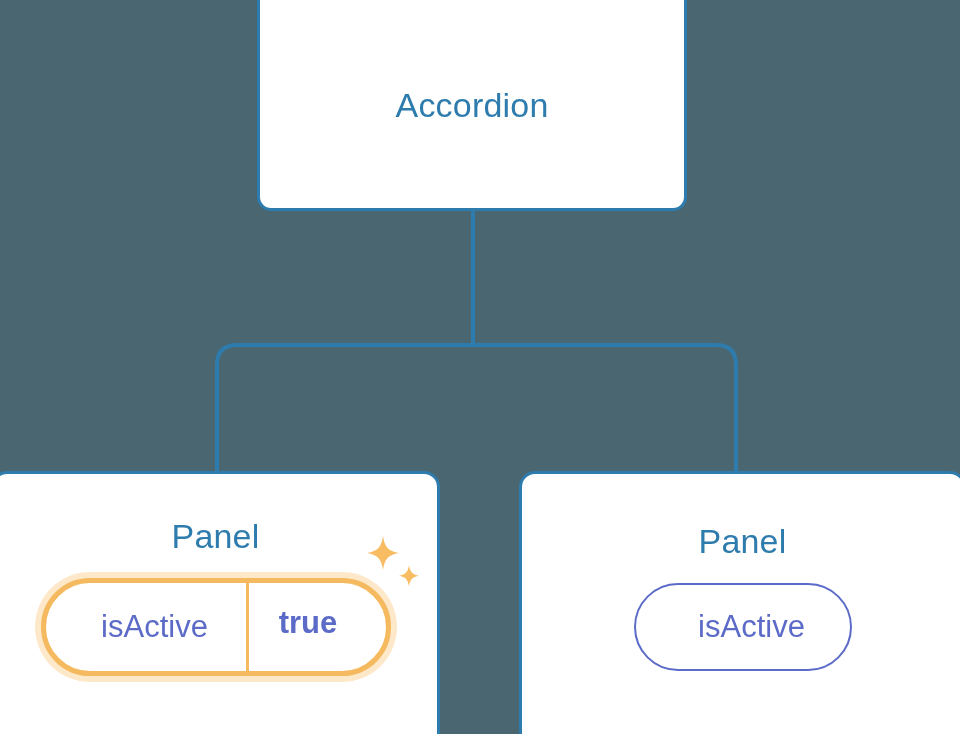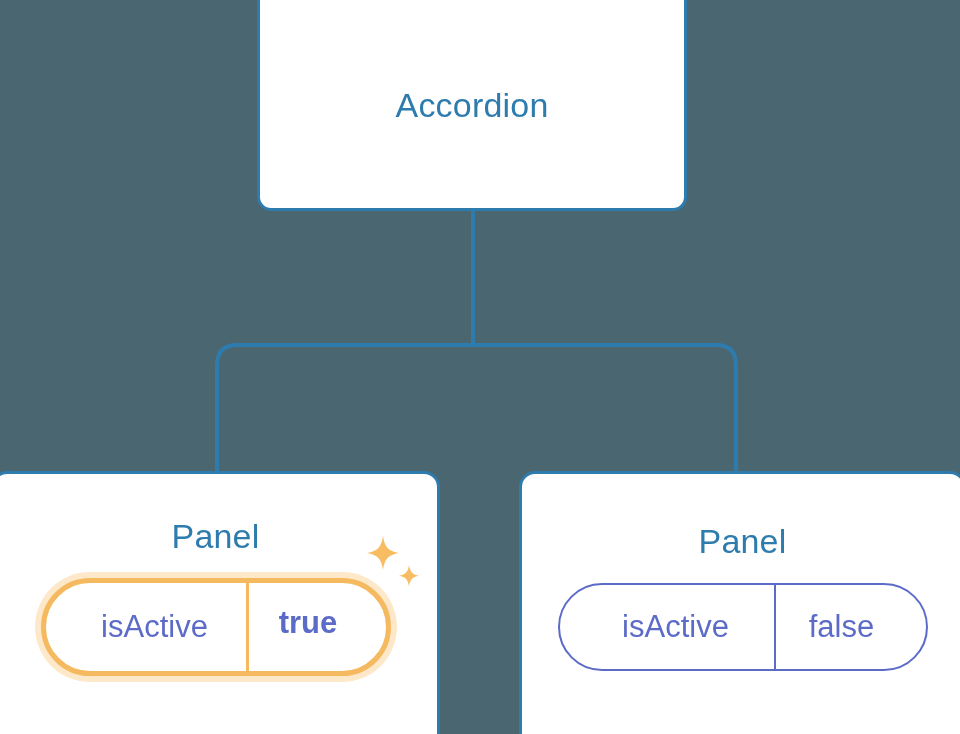--- a/index.html
+++ b/index.html
@@ -192,18 +192,17 @@
     </div>
   </div>
 
   <div class="node panel-node" id="node-panel-right">
 
     <div class="node-title">Panel</div>
 
     <div class="pill-wrap">
       <div class="pill pill--plain">
         <div class="pill-cell pill-key">isActive</div>
-        <div class="pill-cell pill-val">false</div>
       </div>
     </div>
   </div>
 
 </div>
 
 </body></html>

